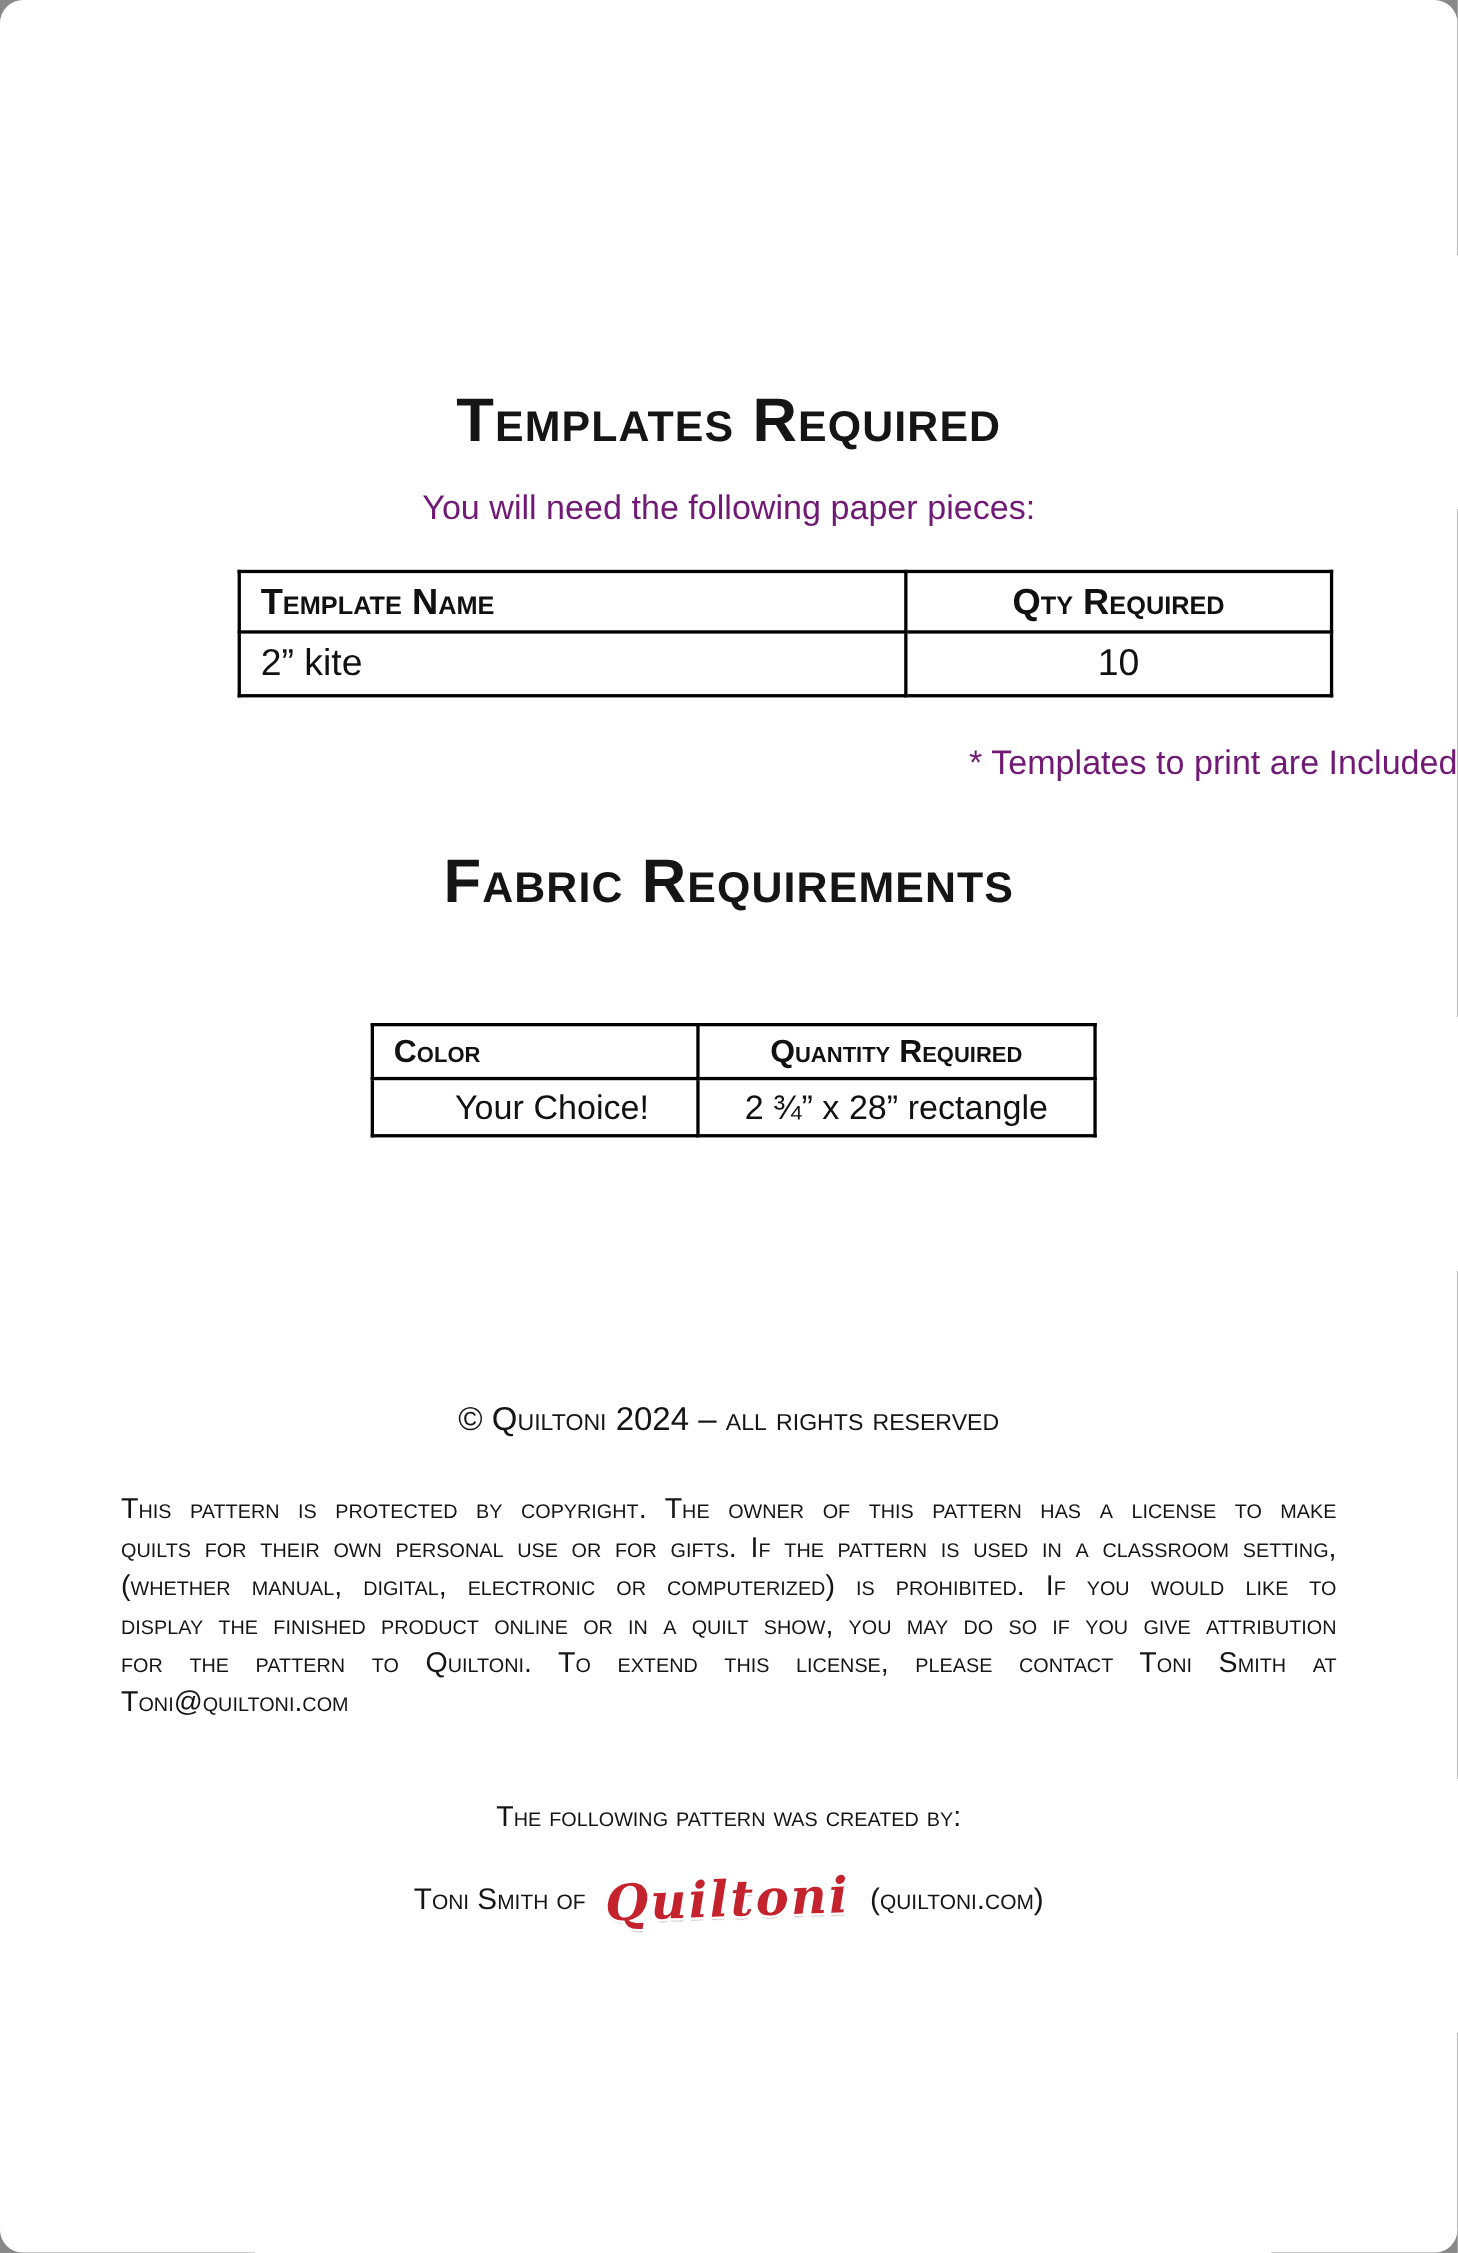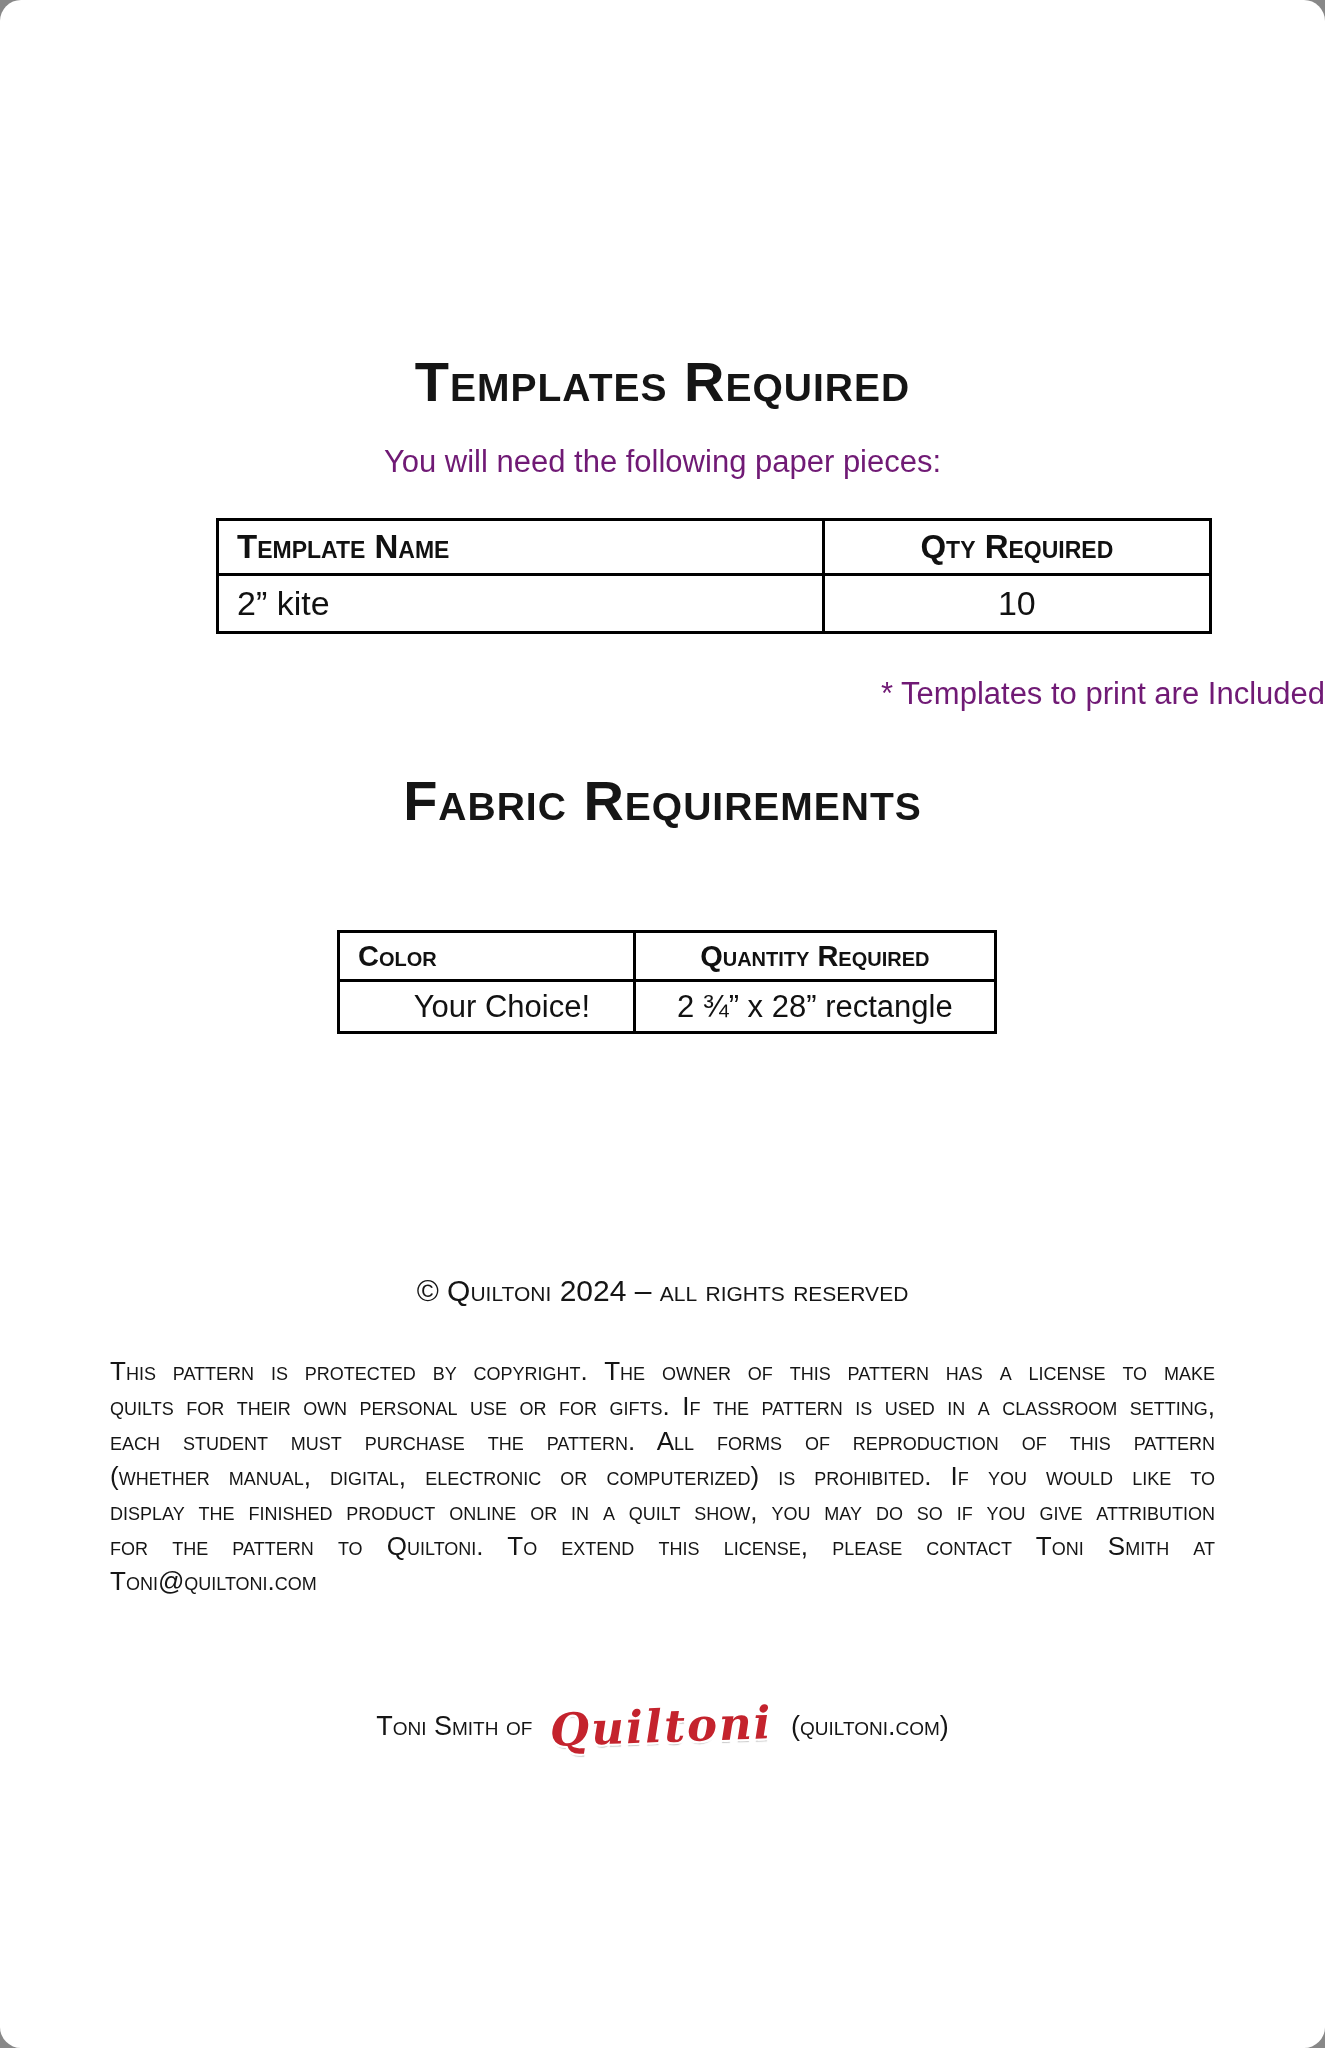--- a/index.html
+++ b/index.html
@@ -119,27 +119,27 @@
         <td class="cell-center">2 ¾” x 28” rectangle</td>
       </tr>
     </tbody>
   </table>
 
   <p class="smallcaps pos-copyline">© Quiltoni 2024 – all rights reserved</p>
 
   <div class="para">
     <div class="jline">This pattern is protected by copyright. The owner of this pattern has a license to make</div>
     <div class="jline">quilts for their own personal use or for gifts. If the pattern is used in a classroom setting,</div>
-    <div class="jline">each student must purchase the pattern. All forms of reproduction of this pattern</div>
     <div class="jline">(whether manual, digital, electronic or computerized) is prohibited. If you would like to</div>
     <div class="jline">display the finished product online or in a quilt show, you may do so if you give attribution</div>
     <div class="jline">for the pattern to Quiltoni.  To extend this license, please contact Toni Smith at</div>
     <div class="lastline">Toni@quiltoni.com</div>
   </div>
 
+  <p class="smallcaps pos-createdby">The following pattern was created by:</p>
 
   <div class="footer-row">
     <span class="footer-text">Toni Smith of</span>
     <span class="logo" style="color: rgb(196, 35, 45);">Quiltoni</span>
     <span class="footer-text">(quiltoni.com)</span>
   </div>
 
 </div>
 
 </body></html>

